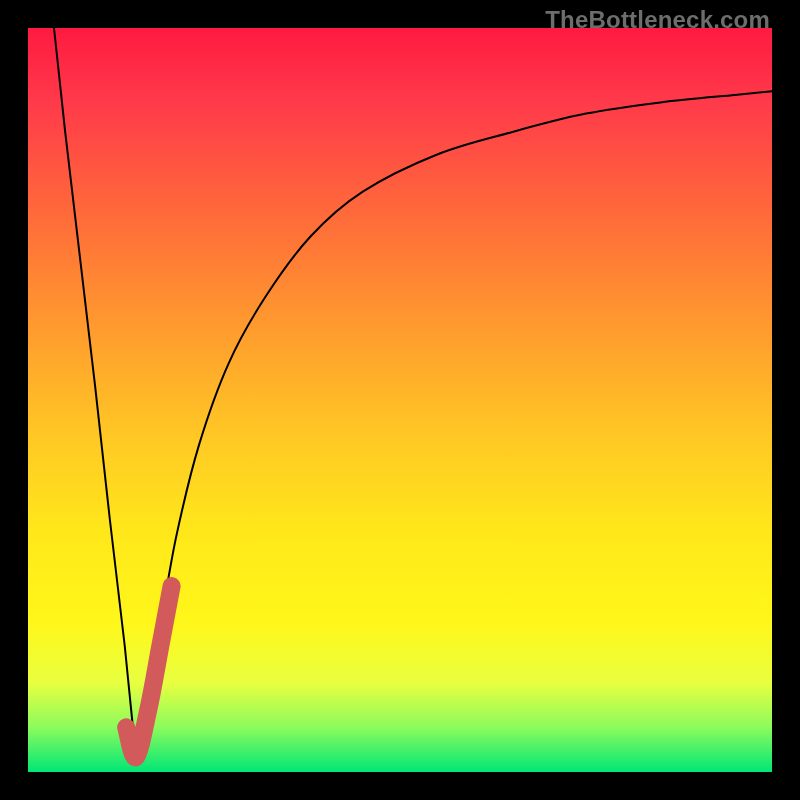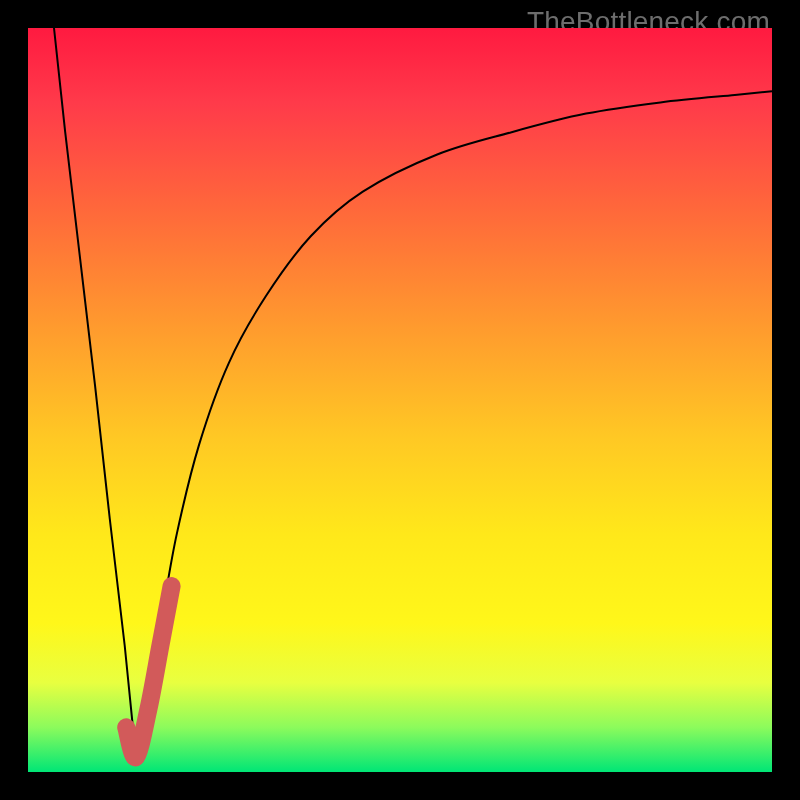--- a/index.html
+++ b/index.html
@@ -36,22 +36,22 @@
       #e8ff40 88%,
       #8cfb5c 94%,
       #00e676 100%
     );
   }
   .watermark {
     position: absolute;
     top: 6px;
     right: 30px;
     color: #6d6d6d;
-    font-size: 28px;
-    font-weight: 400;
+    font-size: 24px;
+    font-weight: 700;
     letter-spacing: 0.2px;
     user-select: none;
   }
   svg.overlay {
     position: absolute;
     left: 0;
     top: 0;
     width: 744px;
     height: 744px;
     overflow: visible;

